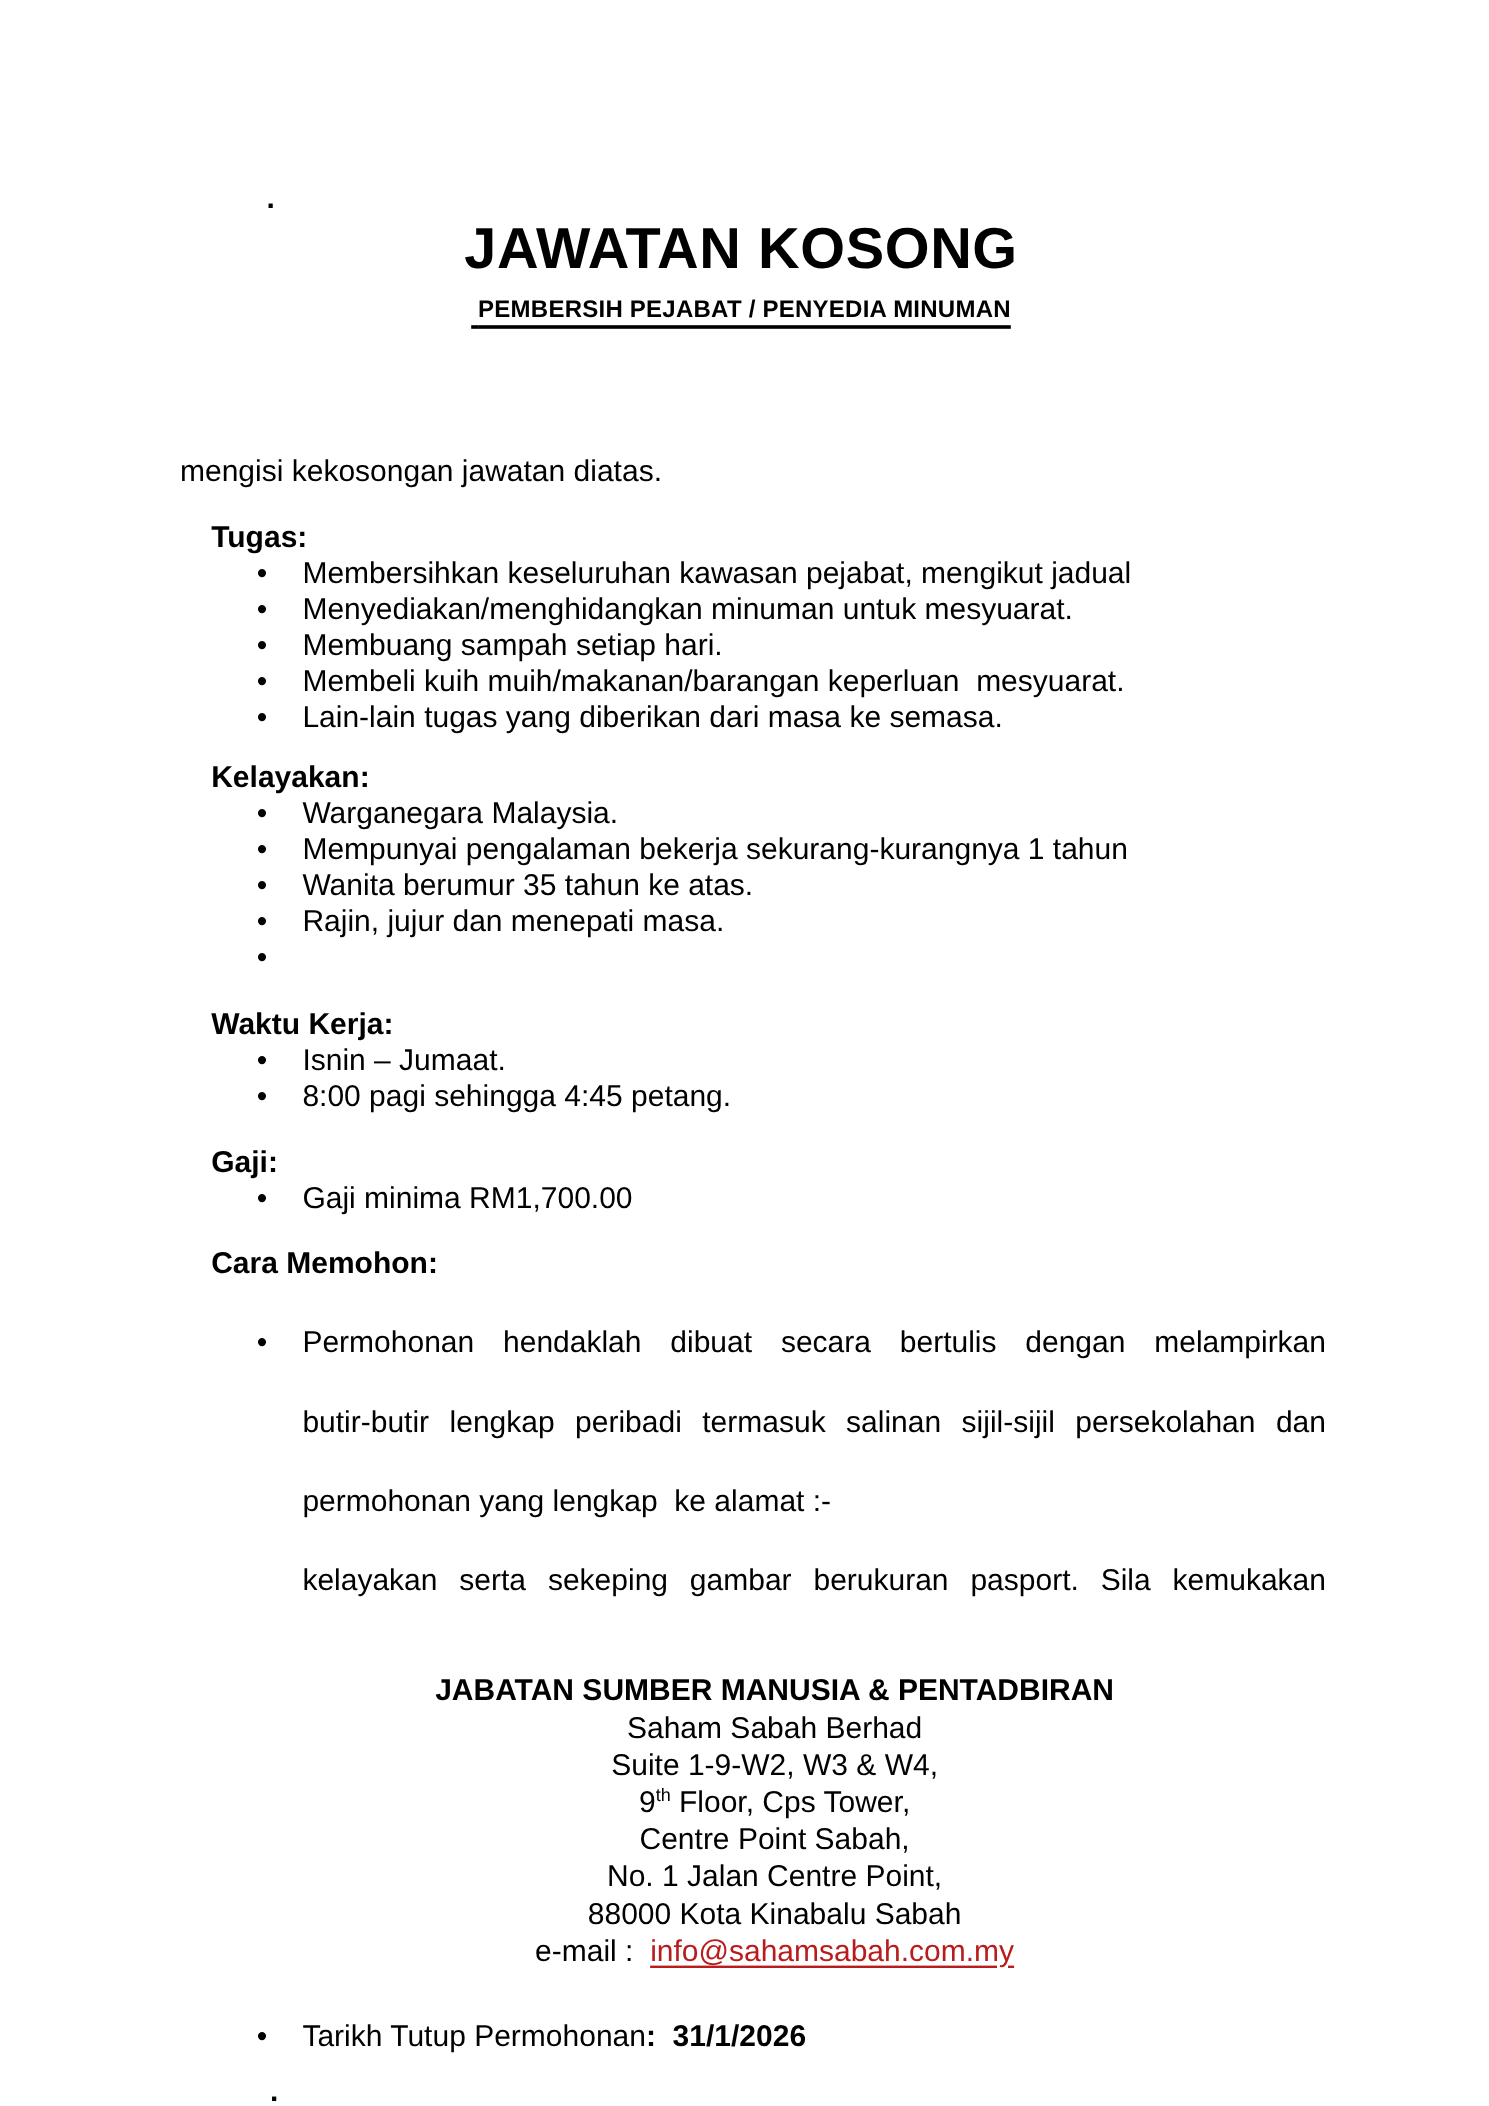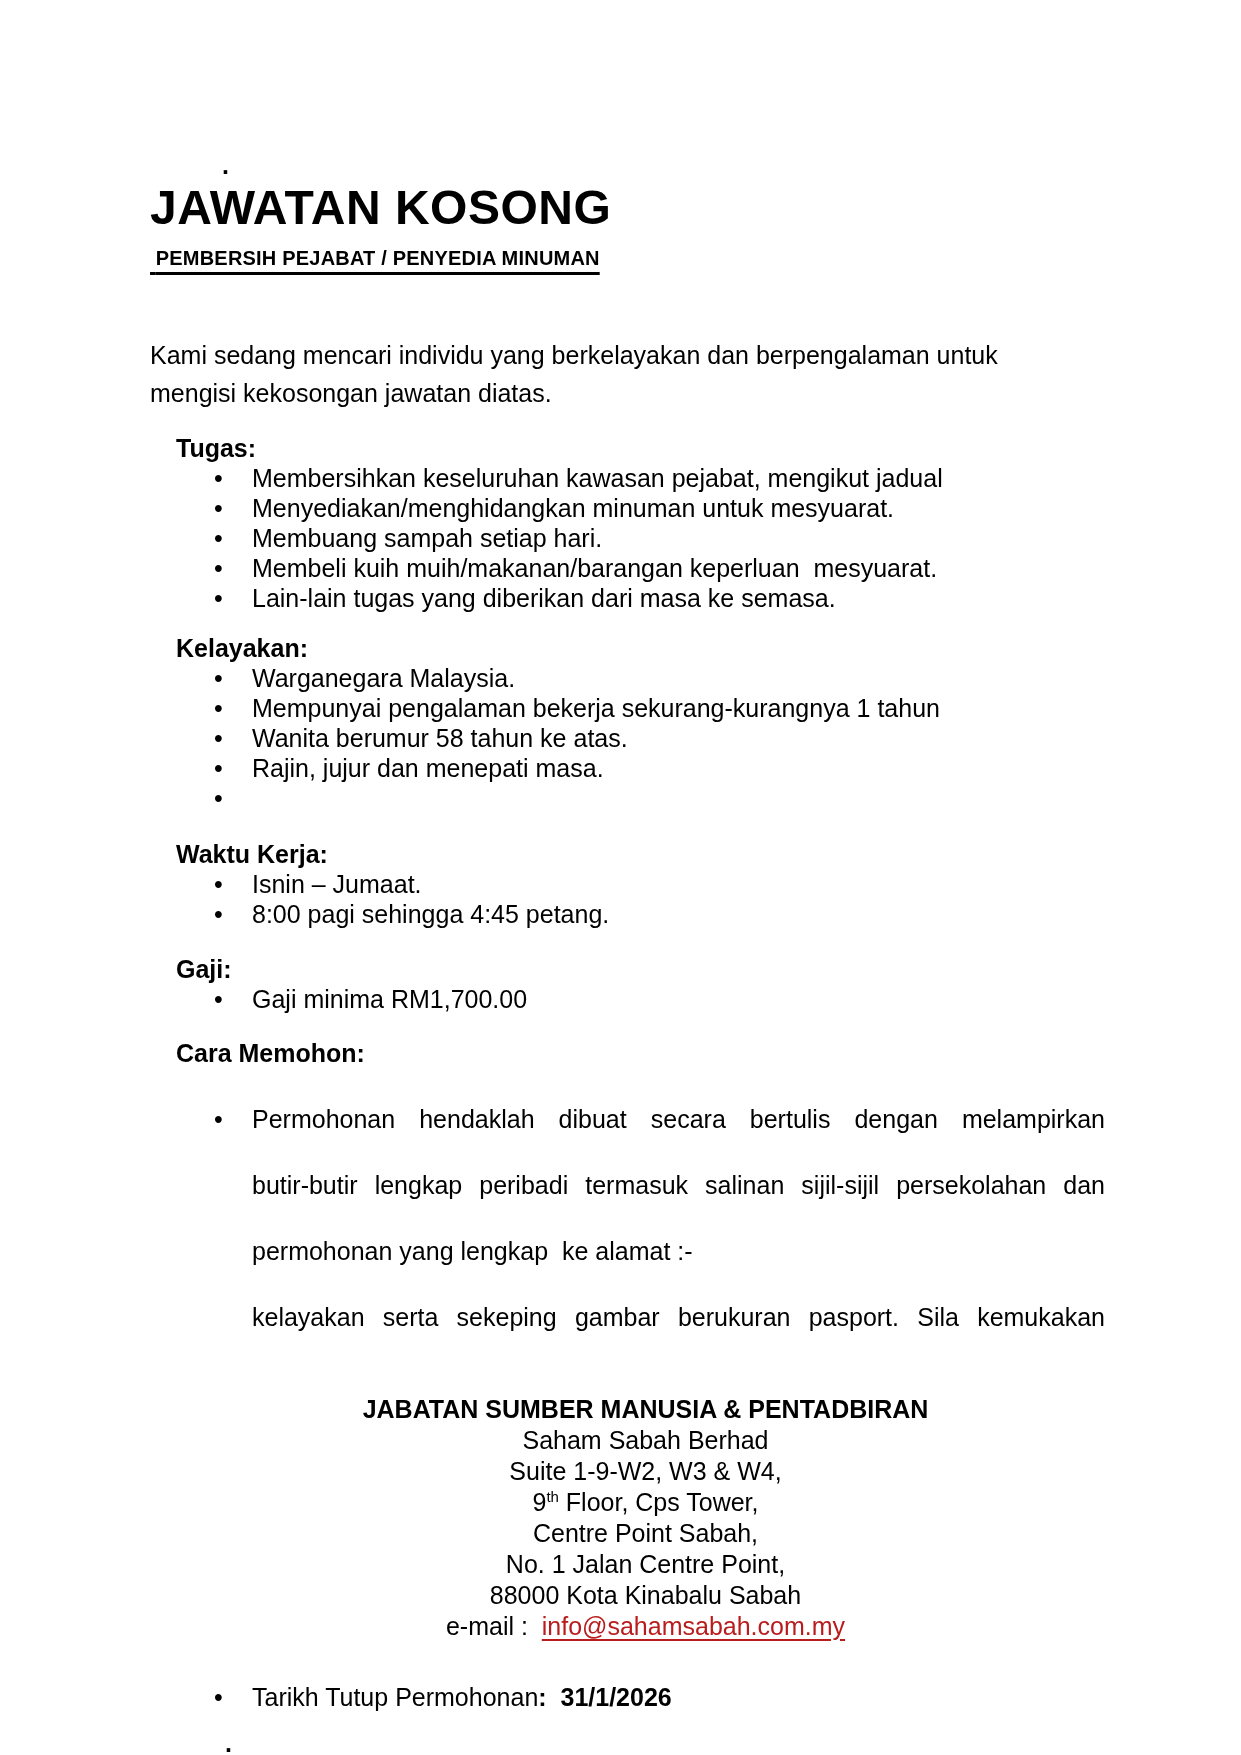--- a/index.html
+++ b/index.html
@@ -13,21 +13,21 @@
     overflow:hidden;
   }
   .content { padding:0 100px 0 150px; }
   .pre { white-space:pre-wrap; }
 
   .stray-dot-top {
     margin:150px 0 0 72px;
     height:30px; line-height:30px;
     font-size:25px; font-weight:bold;
   }
-  .title-block { padding-right:56px; }
+  .title-block { padding-right:56px; text-align:center; }
   .doc-title {
     margin:0; padding:0;
     font-size:48px; line-height:56px; font-weight:700;
     letter-spacing:0.5px;
   }
   .doc-subtitle {
     margin:4px 0 0 0;
     font-size:20px; line-height:36px; font-weight:700;
     letter-spacing:0.2px;
   }
@@ -101,21 +101,21 @@
   <div class="content">
 
     <div class="stray-dot-top">.</div>
 
     <div class="title-block">
       <h1 class="doc-title">JAWATAN KOSONG</h1>
       <h2 class="doc-subtitle"><span class="u pre"> PEMBERSIH PEJABAT / PENYEDIA MINUMAN</span></h2>
     </div>
 
     <p class="intro">
-      <span>Kami sedang mencari individu yang berkelayakan dan berpengalaman untuk</span><br>
+      <br>
       <span>mengisi kekosongan jawatan diatas.</span>
     </p>
 
     <h3 class="section-heading mt-tugas">Tugas:</h3>
     <ul class="bullets">
       <li>
         <span class="bullet-marker">•</span>
         <span class="pre">Membersihkan keseluruhan kawasan pejabat, mengikut jadual</span>
       </li>
       <li>
@@ -141,21 +141,21 @@
       <li>
         <span class="bullet-marker">•</span>
         <span class="pre">Warganegara Malaysia.</span>
       </li>
       <li>
         <span class="bullet-marker">•</span>
         <span class="pre">Mempunyai pengalaman bekerja sekurang-kurangnya 1 tahun</span>
       </li>
       <li>
         <span class="bullet-marker">•</span>
-        <span class="pre">Wanita berumur 58 tahun ke atas.</span>
+        <span class="pre">Wanita berumur 35 tahun ke atas.</span>
       </li>
       <li>
         <span class="bullet-marker">•</span>
         <span class="pre">Rajin, jujur dan menepati masa.</span>
       </li>
       <li>
         <span class="bullet-marker">•</span>
       </li>
     </ul>
 

